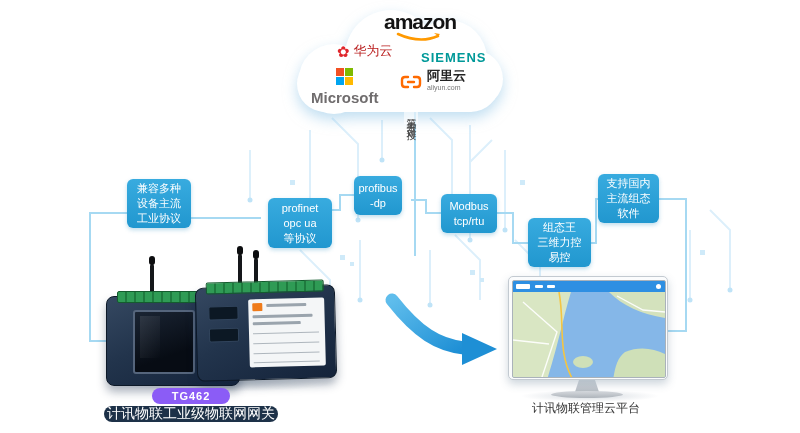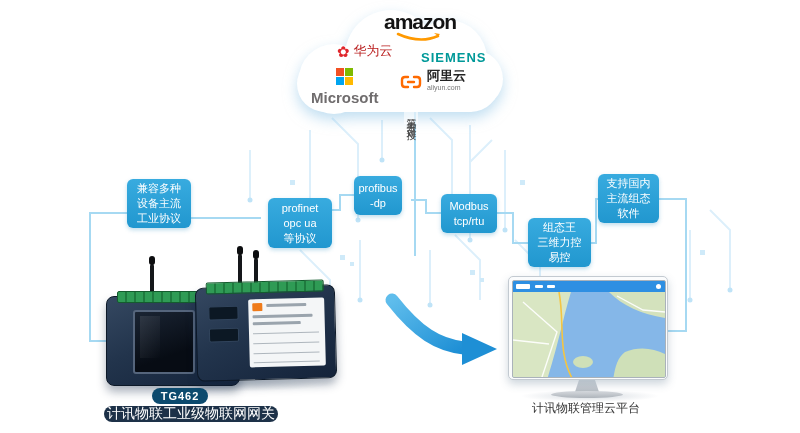--- a/index.html
+++ b/index.html
@@ -70,21 +70,21 @@
   .screen::after{content:"";position:absolute;left:8%;top:6%;width:35%;height:70%;
                  background:linear-gradient(120deg,rgba(255,255,255,.10),transparent);}
   .dev-label{position:absolute;background:#f4f6f7;border-radius:2px;}
   .lbl-bar{position:absolute;background:#9aa4ad;border-radius:1px;height:3px;}
   .lbl-logo{position:absolute;width:10px;height:8px;background:#ef7b1a;border-radius:1px;}
   .lbl-grid{position:absolute;border-top:1px solid #aeb6bd;}
   .port{position:absolute;background:#0c1824;border:1px solid #31445c;border-radius:2px;}
 
   .badge{position:absolute;z-index:6;color:#fff;text-align:center;border-radius:9px;
          display:flex;align-items:center;justify-content:center;}
-  .badge-model{left:152px;top:388px;width:56px;height:16px;background:#0c4a6e;
+  .badge-model{left:152px;top:388px;width:78px;height:16px;background:#8b5cf6;
                font-size:11px;font-weight:bold;letter-spacing:1px;}
   .badge-name{left:104px;top:406px;width:174px;height:16px;background:#1d3148;font-size:14px;}
 
   
   .monitor{position:absolute;left:508px;top:276px;width:160px;height:104px;z-index:5;
            background:#fbfcfd;border:1px solid #c3cad1;border-radius:5px;padding:3px;
            box-shadow:0 4px 8px rgba(60,90,120,.25);box-sizing:border-box;}
   .screen-inner{position:relative;width:100%;height:100%;border-radius:2px;overflow:hidden;
                 border:1px solid #aab2ba;background:#dfe9d2;}
   .map-header{position:absolute;left:0;top:0;right:0;height:11px;background:#2e8fe2;z-index:2;}

